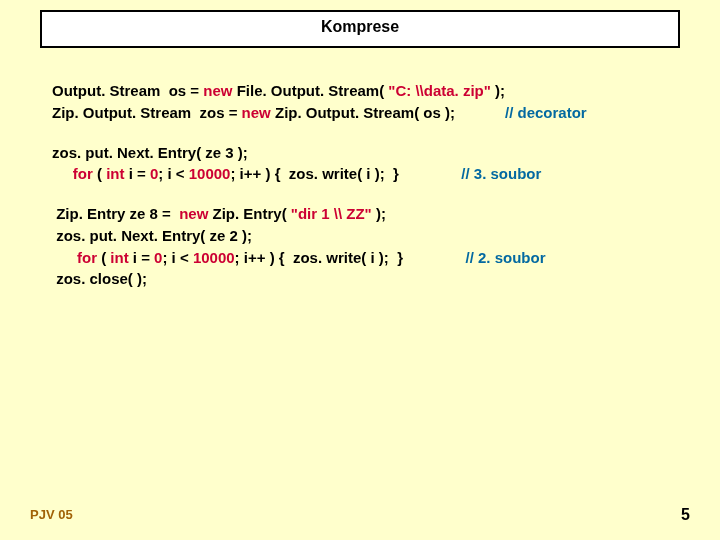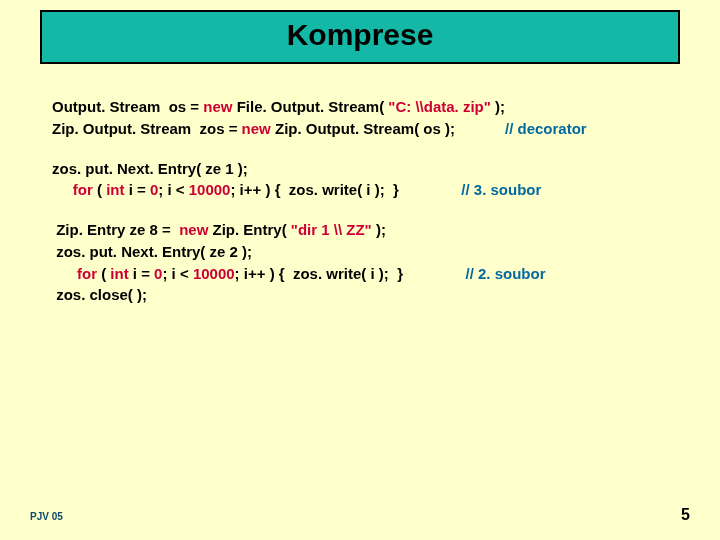--- a/index.html
+++ b/index.html
@@ -14,24 +14,24 @@
     box-sizing: border-box;
     background: #ffffcc;
     position: relative;
     padding: 0;
   }
   .title-wrap {
     padding: 10px 40px 0 40px;
   }
   .title-box {
     border: 2px solid #000;
-    background: #14b8a6;
+    background: #ffffff;
     text-align: center;
     padding: 6px 0 10px 0;
-    font-size: 30px;
+    font-size: 16px;
     font-weight: bold;
     color: #000;
   }
   .content {
     padding: 32px 52px 0 52px;
     font-size: 15px;
     line-height: 1.45;
     color: #000;
   }
   .block {
@@ -42,23 +42,23 @@
     font-weight: bold;
   }
   .kw { color: #cc0033; }
   .brn { color: #0369a1; }
   .str { color: #cc0033; }
   .num { color: #cc0033; }
   .footer-left {
     position: absolute;
     left: 30px;
     bottom: 18px;
-    font-size: 10px;
+    font-size: 13px;
     font-weight: bold;
-    color: #0c4a6e;
+    color: #a16207;
   }
   .footer-right {
     position: absolute;
     right: 30px;
     bottom: 16px;
     font-size: 16px;
     font-weight: bold;
     color: #000;
   }
 </style>
@@ -72,21 +72,21 @@
   </div>
 
   <div class="content">
 
     <div class="block">
       <div class="line"><span>Output. Stream  os = </span><span class="kw">new</span><span> File. Output. Stream( </span><span class="str">"C: \\data. zip"</span><span> );</span></div>
       <div class="line"><span>Zip. Output. Stream  zos = </span><span class="kw">new</span><span> Zip. Output. Stream( os );</span><span class="brn">            // decorator</span></div>
     </div>
 
     <div class="block">
-      <div class="line">zos. put. Next. Entry( ze 1 );</div>
+      <div class="line">zos. put. Next. Entry( ze 3 );</div>
       <div class="line"><span class="kw">     for</span><span> ( </span><span class="kw">int</span><span> i = </span><span class="num">0</span><span>; i &lt; </span><span class="num">10000</span><span>; i++ ) {  zos. write( i );  }</span><span class="brn">               // 3. soubor</span></div>
     </div>
 
     <div class="block">
       <div class="line"><span> Zip. Entry ze 8 =  </span><span class="kw">new</span><span> Zip. Entry( </span><span class="str">"dir 1 \\ ZZ"</span><span> );</span></div>
       <div class="line"> zos. put. Next. Entry( ze 2 );</div>
       <div class="line"><span class="kw">      for</span><span> ( </span><span class="kw">int</span><span> i = </span><span class="num">0</span><span>; i &lt; </span><span class="num">10000</span><span>; i++ ) {  zos. write( i );  }</span><span class="brn">               // 2. soubor</span></div>
       <div class="line"> zos. close( );</div>
     </div>
 

